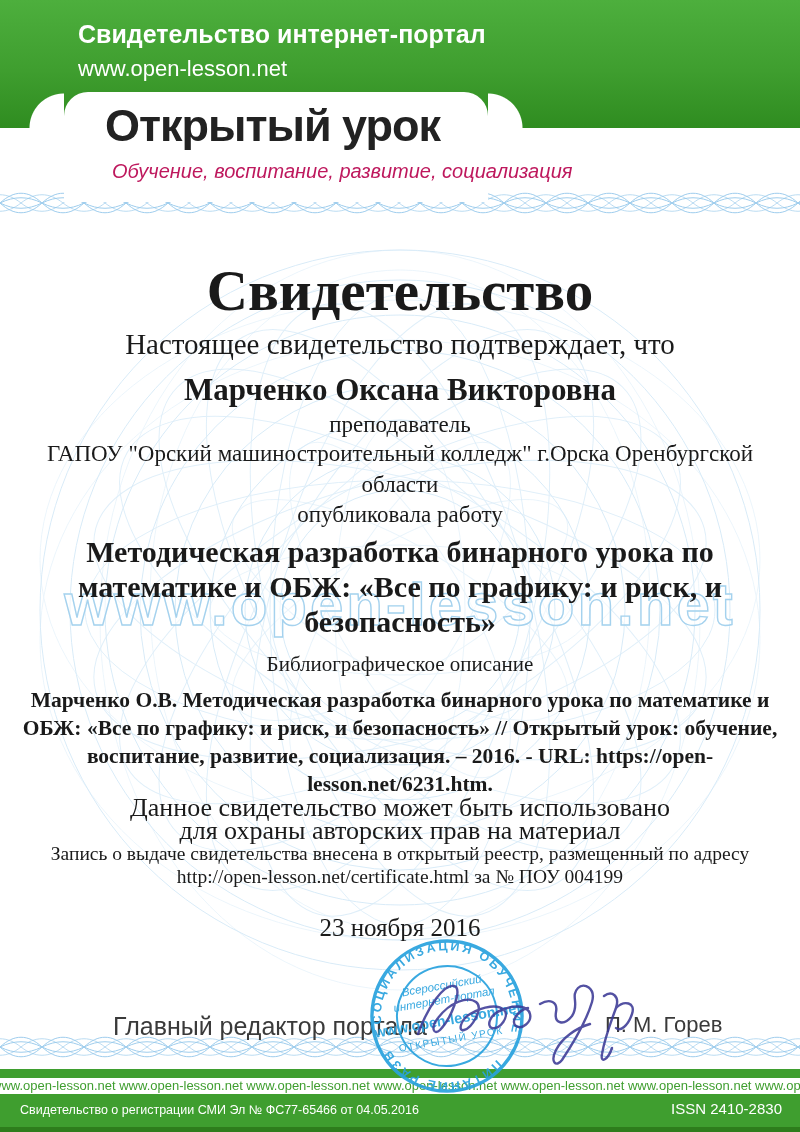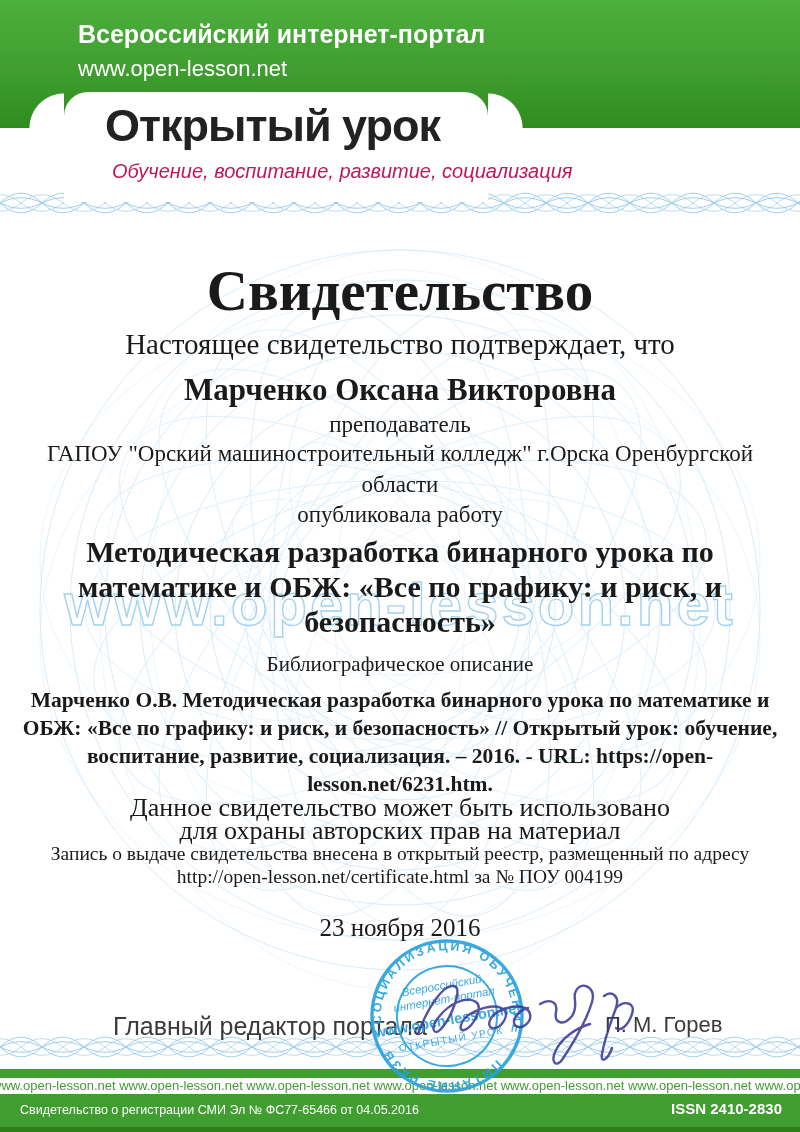--- a/index.html
+++ b/index.html
@@ -58,21 +58,21 @@
 
   
   .footer-band{position:absolute;left:0;top:1069px;width:800px;height:63px;z-index:6;
                background:#3f9e2f;border-bottom:5px solid #2e7d1c;box-sizing:border-box;}
   .url-strip{position:absolute;left:0;top:1078px;width:800px;height:16px;background:#fff;z-index:7;
              overflow:hidden;white-space:nowrap;font-family:"Liberation Sans",sans-serif;
              font-size:13px;line-height:16px;color:#3f9e2f;text-indent:-8px;}
   .footer-reg{position:absolute;left:20px;top:1103px;z-index:7;color:#fff;
               font-family:"Liberation Sans",sans-serif;font-size:12.5px;}
   .footer-issn{position:absolute;right:18px;top:1100px;z-index:7;color:#fff;
-               font-family:"Liberation Sans",sans-serif;font-weight:bold;font-size:15px;}
+               font-family:"Liberation Sans",sans-serif;font-weight:normal;font-size:15px;}
 </style>
 </head>
 <body>
 
 <div class="page">
 
   <svg class="rosette" width="800" height="1132" viewBox="0 0 800 1132">
     <g fill="none" stroke="#bfdef3" stroke-width="1" opacity="0.6">
       <circle cx="400" cy="610" r="120"></circle>
         <circle cx="400" cy="610" r="155"></circle>
@@ -140,21 +140,21 @@
           <path d="M0,11 C14,18 28,18 42,11 C56,4 70,4 84,11"></path>
           <path d="M-21,11 C-7,0 7,0 21,11 C35,22 49,22 63,11 C77,0 91,0 105,11" opacity="0.7"></path>
           <path d="M-21,11 C-7,22 7,22 21,11 C35,0 49,0 63,11 C77,22 91,22 105,11" opacity="0.7"></path>
         </g>
       </pattern>
     </defs>
     <rect width="800" height="22" fill="url(#gbot)"></rect>
   </svg>
 
   <div class="header-band"></div>
-  <div class="header-portal">Всероссийский интернет-портал</div>
+  <div class="header-portal">Свидетельство интернет-портал</div>
   <div class="header-url">www.open-lesson.net</div>
   <div class="white-tab"></div>
   <div class="fillet fillet-left"></div>
   <div class="fillet fillet-right"></div>
   <div class="logo-title">Открытый урок</div>
   <div class="logo-subtitle">Обучение, воспитание, развитие, социализация</div>
 
   <div class="tx cert-title">Свидетельство</div>
   <div class="tx cert-intro">Настоящее свидетельство подтверждает, что</div>
   <div class="tx cert-name">Марченко Оксана Викторовна</div>

